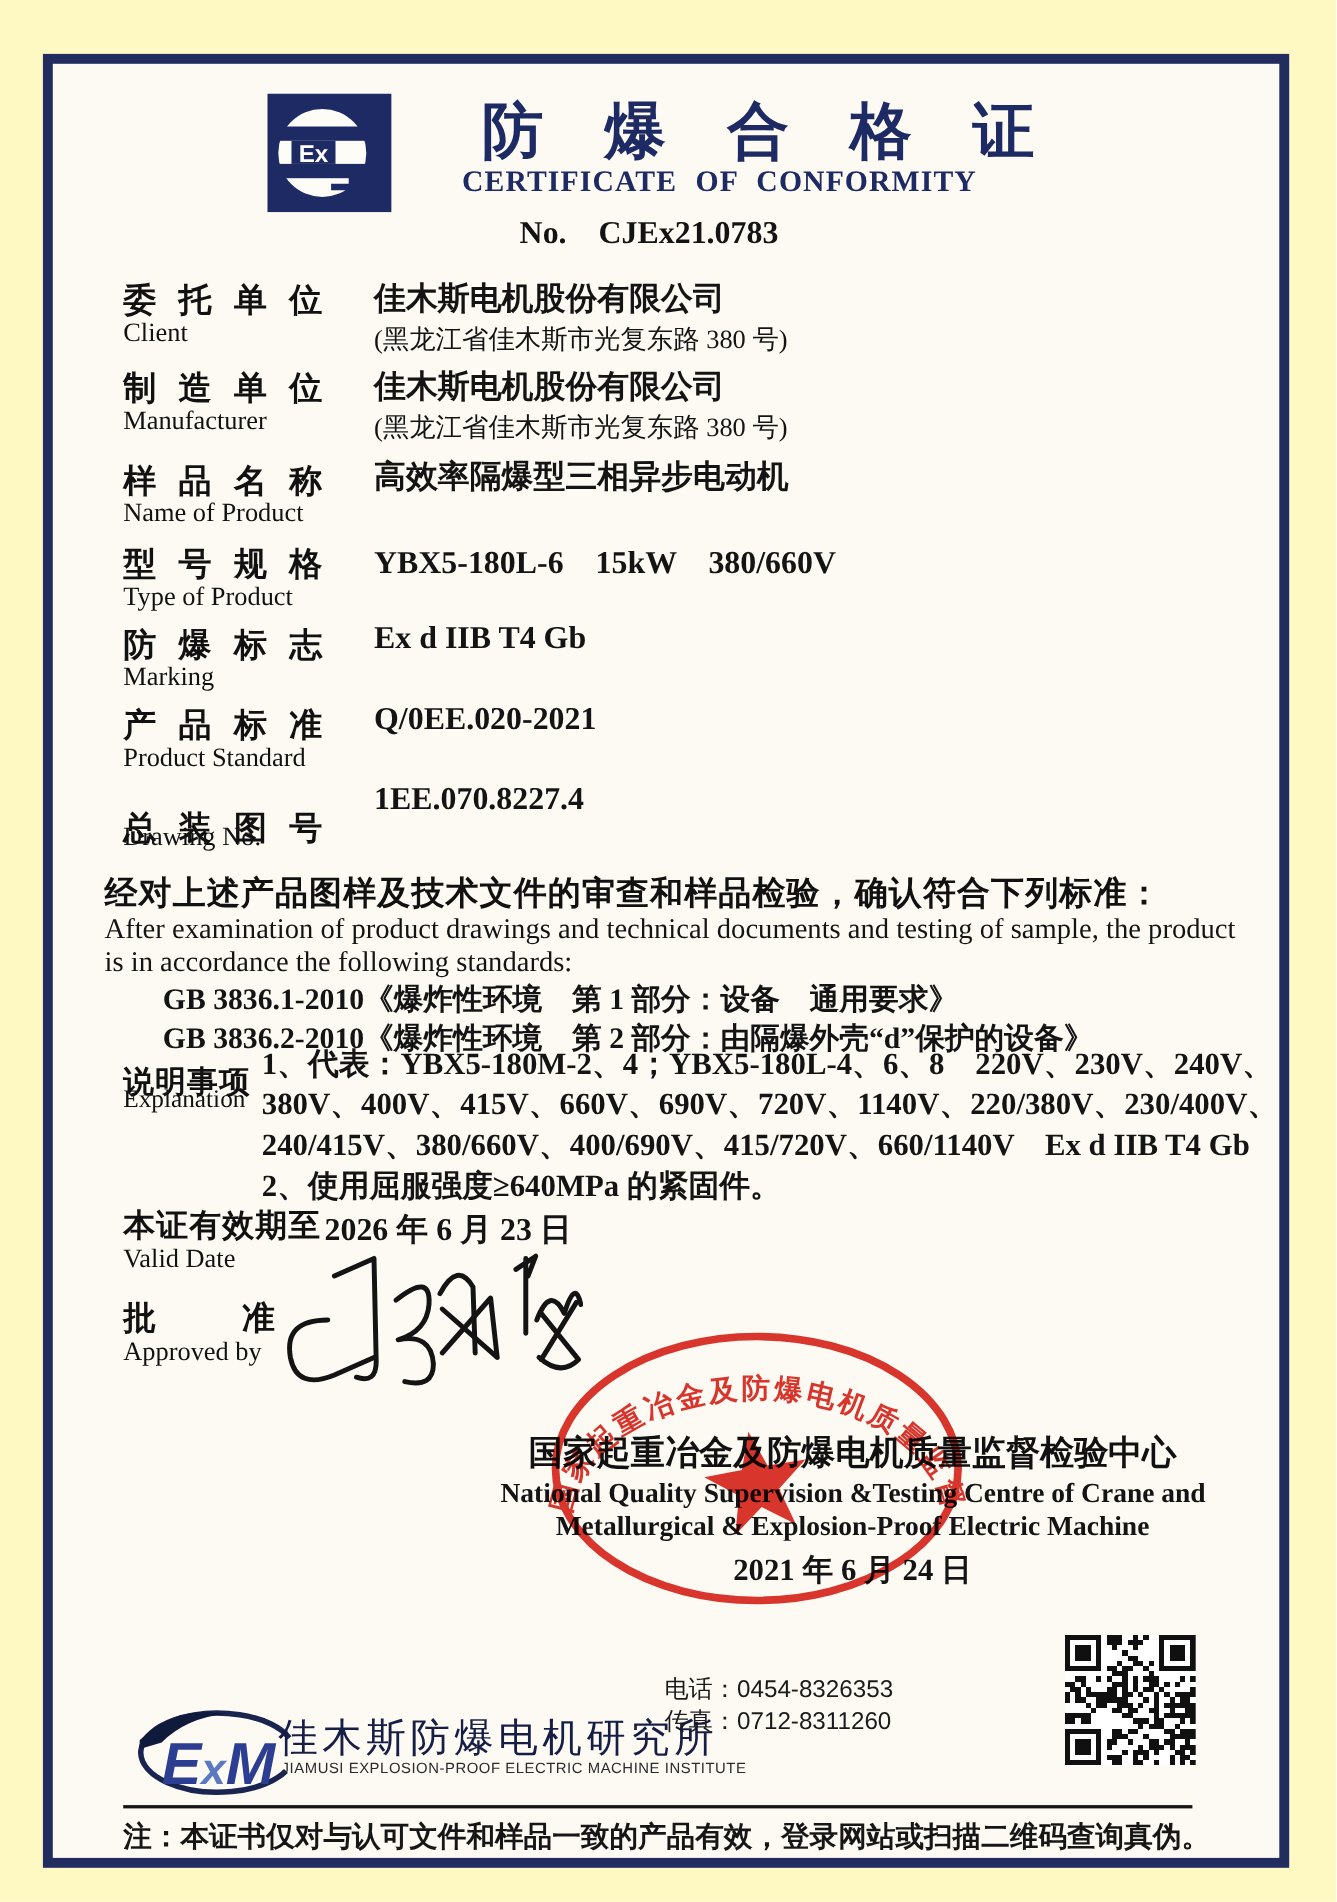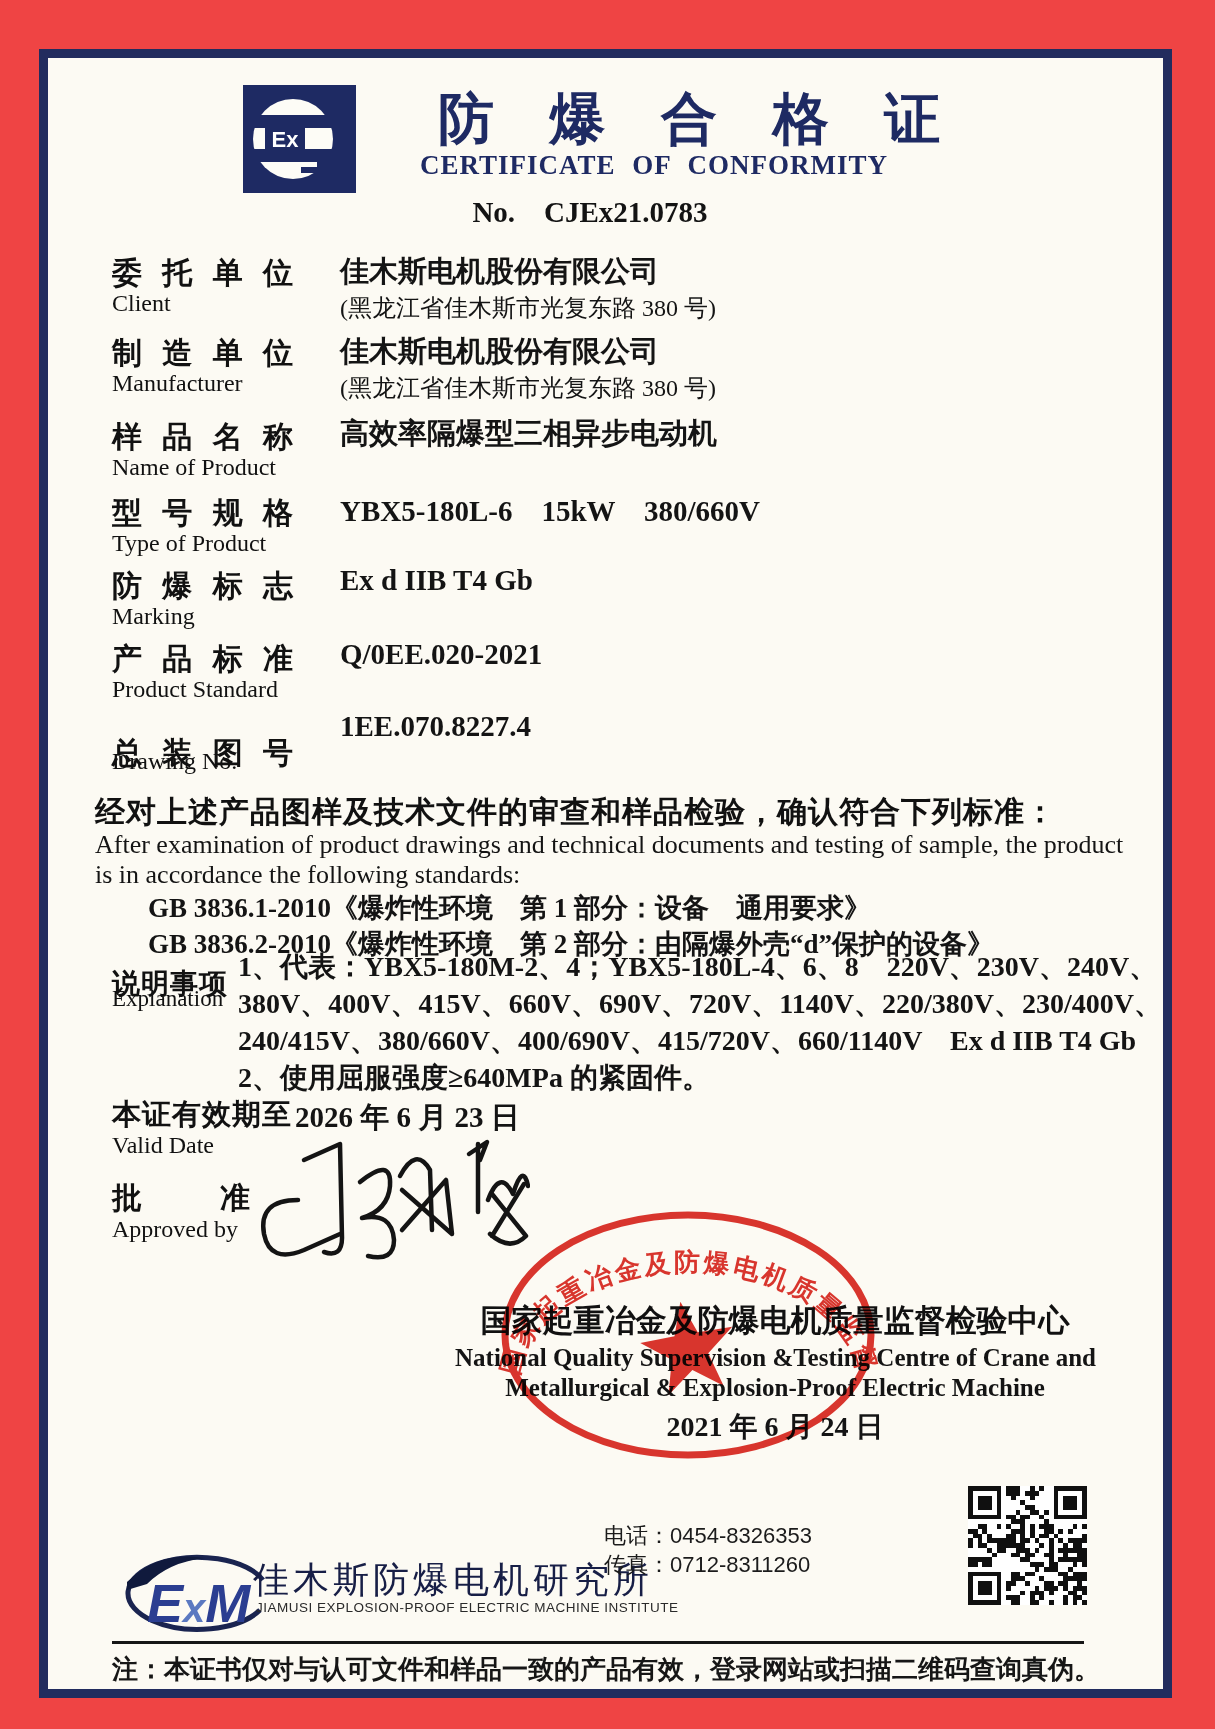--- a/index.html
+++ b/index.html
@@ -1,16 +1,16 @@
 <!DOCTYPE html>
 <html><head>
 <meta charset="utf-8">
 <style>
   html,body{margin:0;padding:0;background:#ffffff;}
-  #page{position:relative;width:1215px;height:1729px;background:#ef4444;overflow:hidden;
+  #page{position:relative;width:1215px;height:1729px;background:#fef9c3;overflow:hidden;
         font-family:"Liberation Serif",serif;color:#151515;}
   #frame{position:absolute;left:39px;top:49px;width:1133px;height:1649px;box-sizing:border-box;
          border:9px solid #222c5e;background:#fcfaf3;}
   .abs{position:absolute;}
   .cn-label{font-family:"Liberation Sans",sans-serif;font-weight:bold;font-size:30px;letter-spacing:6px;color:#111;white-space:nowrap;}
   .en-label{font-family:"Liberation Serif",serif;font-size:24px;color:#111;white-space:nowrap;}
   .val{font-family:"Liberation Serif",serif;font-weight:bold;font-size:29px;white-space:nowrap;color:#141414;}
   .val2{font-family:"Liberation Serif",serif;font-size:24px;white-space:nowrap;color:#141414;}
   .exp-line{font-family:"Liberation Serif",serif;font-weight:600;font-size:28px;white-space:nowrap;color:#141414;}
   .std-line{font-family:"Liberation Serif",serif;font-weight:bold;font-size:27px;white-space:nowrap;color:#141414;}

